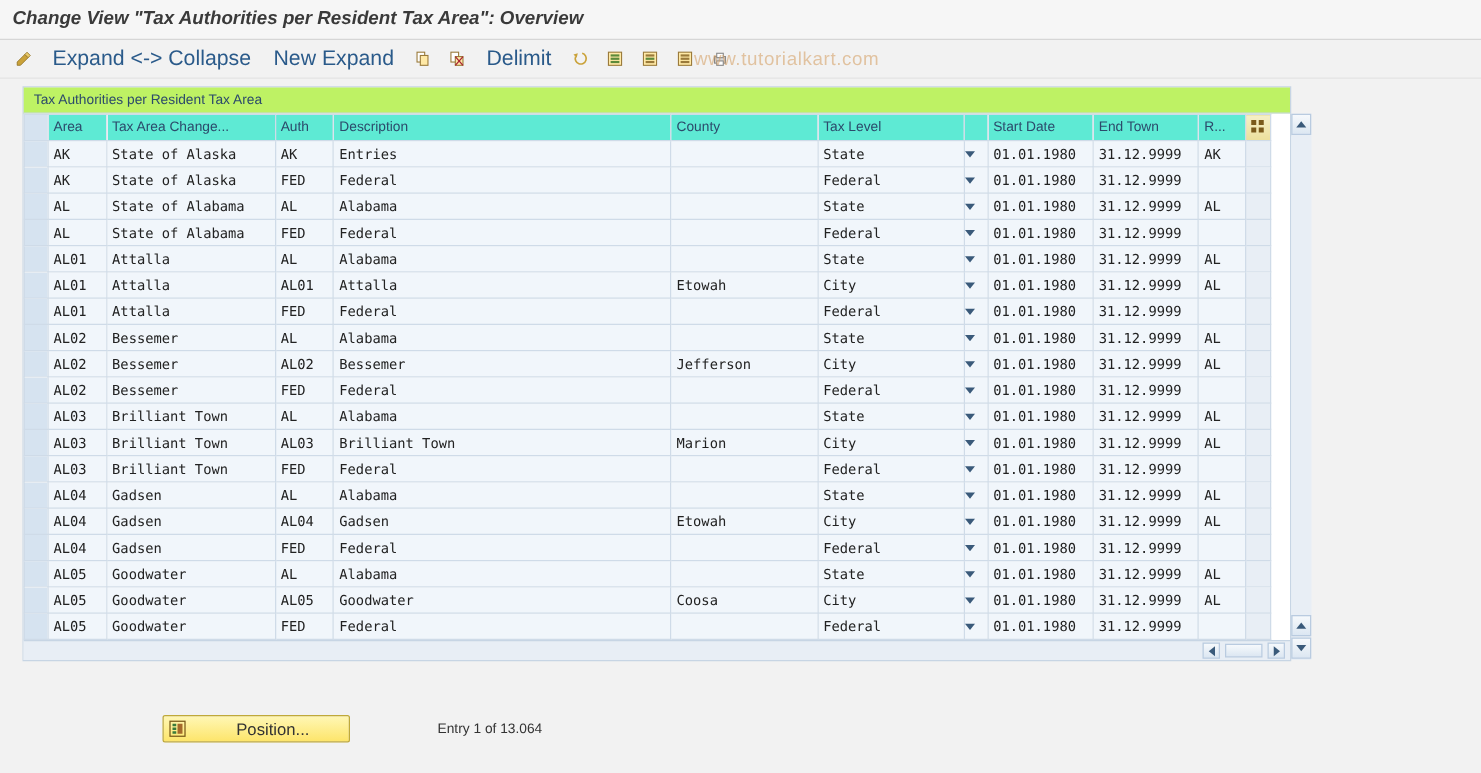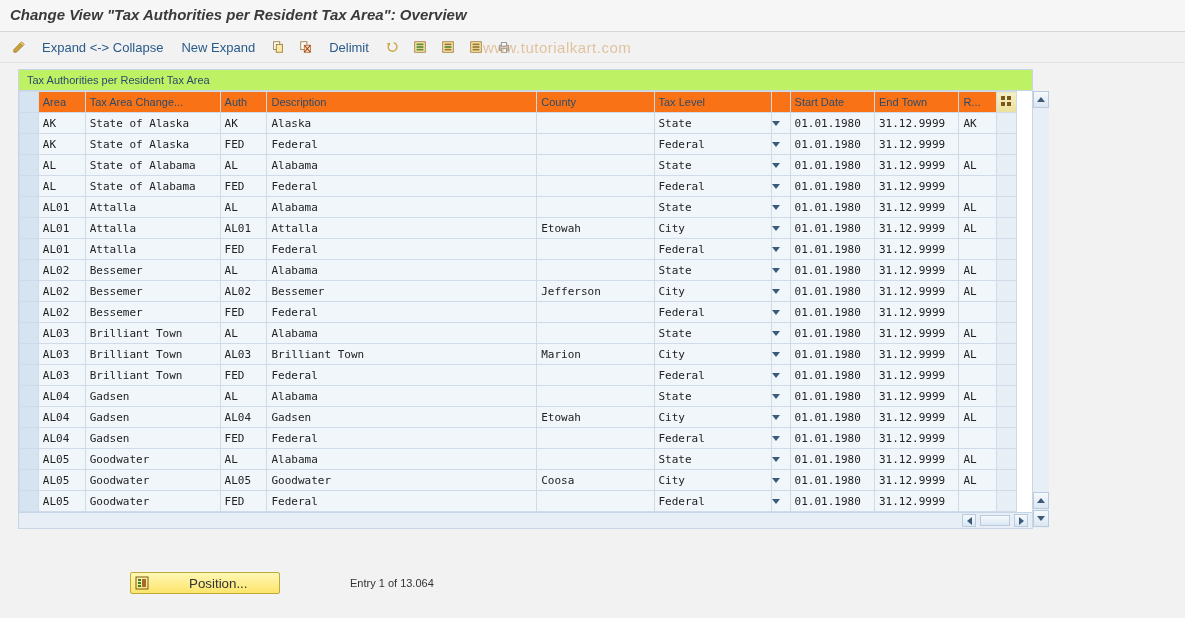--- a/index.html
+++ b/index.html
@@ -36,21 +36,21 @@
     background: #f2f2f2;
     border-bottom: 1px solid #e3e3e3;
   }
   .toolbar .tb-btn {
     display: inline-flex;
     align-items: center;
     height: 20px;
     padding: 0 4px;
     color: #2a5a8a;
     cursor: pointer;
-    font-size: 13px;
+    font-size: 17px;
   }
   .toolbar .tb-icon {
     width: 16px; height: 16px;
     display: inline-flex;
     align-items: center; justify-content: center;
     border: 1px solid transparent;
     margin: 0 1px;
     cursor: pointer;
   }
   .toolbar .pencil svg { width:16px; height:16px; }
@@ -87,21 +87,21 @@
     border: 1px solid #cfdbe8;
     padding: 0 4px;
     height: 21px;
     text-align: left;
     font-size: 11px;
     white-space: nowrap;
     overflow: hidden;
     text-overflow: ellipsis;
   }
   .grid th {
-    background: #f97316;
+    background: #5eead4;
     color: #2c4a6b;
     font-weight: normal;
   }
   .grid td {
     background: #f1f6fb;
     font-family: "Lucida Console", Monaco, monospace;
     font-size: 11px;
     color: #222;
   }
   .grid td.rowsel, .grid th.rowsel {
@@ -309,21 +309,21 @@
             <th class="col-r">R...</th>
             <th class="col-cfg"><span class="cfg-ic"></span></th>
           </tr>
         </thead>
         <tbody id="tbody">
             <tr>
               <td class="rowsel"></td>
               <td class="col-area">AK</td>
               <td class="col-desc">State of Alaska</td>
               <td class="col-auth">AK</td>
-              <td class="col-adesc">Alaska</td>
+              <td class="col-adesc">Entries</td>
               <td class="col-county"></td>
               <td class="col-taxlevel">State</td>
               <td class="col-dd dd-cell"><span class="dd-tri"></span></td>
               <td class="col-start">01.01.1980</td>
               <td class="col-end">31.12.9999</td>
               <td class="col-r">AK</td>
               <td class="col-cfg" style="width:17px;background:#e8eef5"></td>
             </tr>
             <tr>
               <td class="rowsel"></td>

